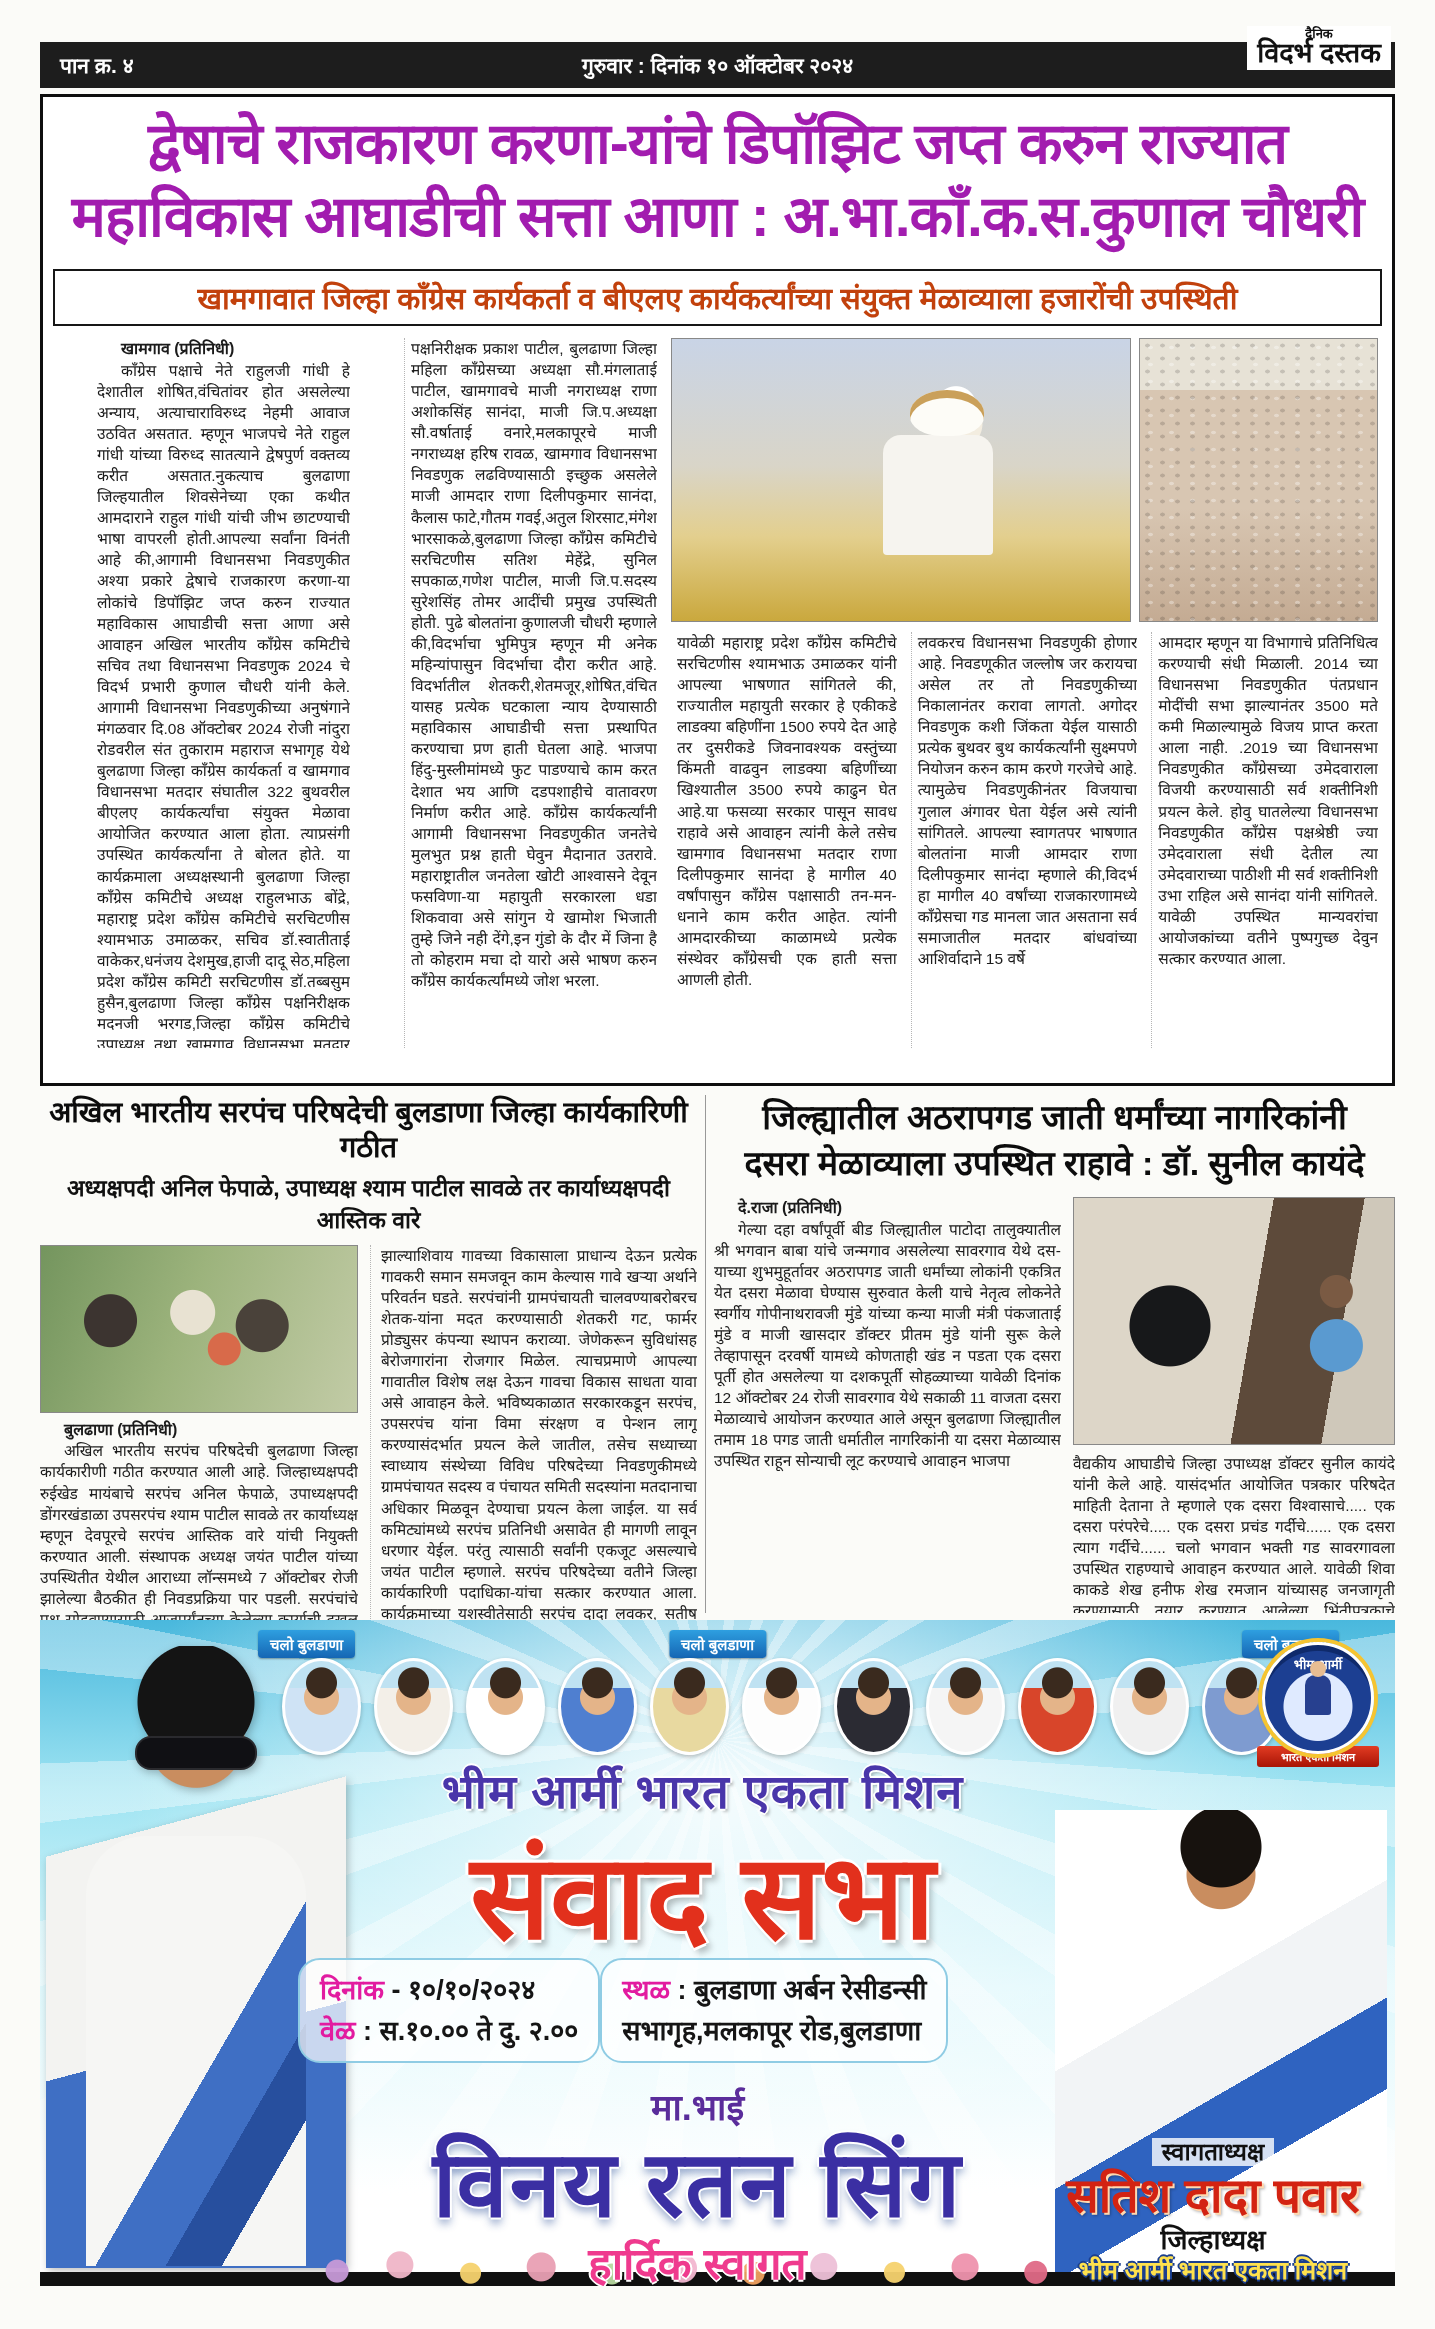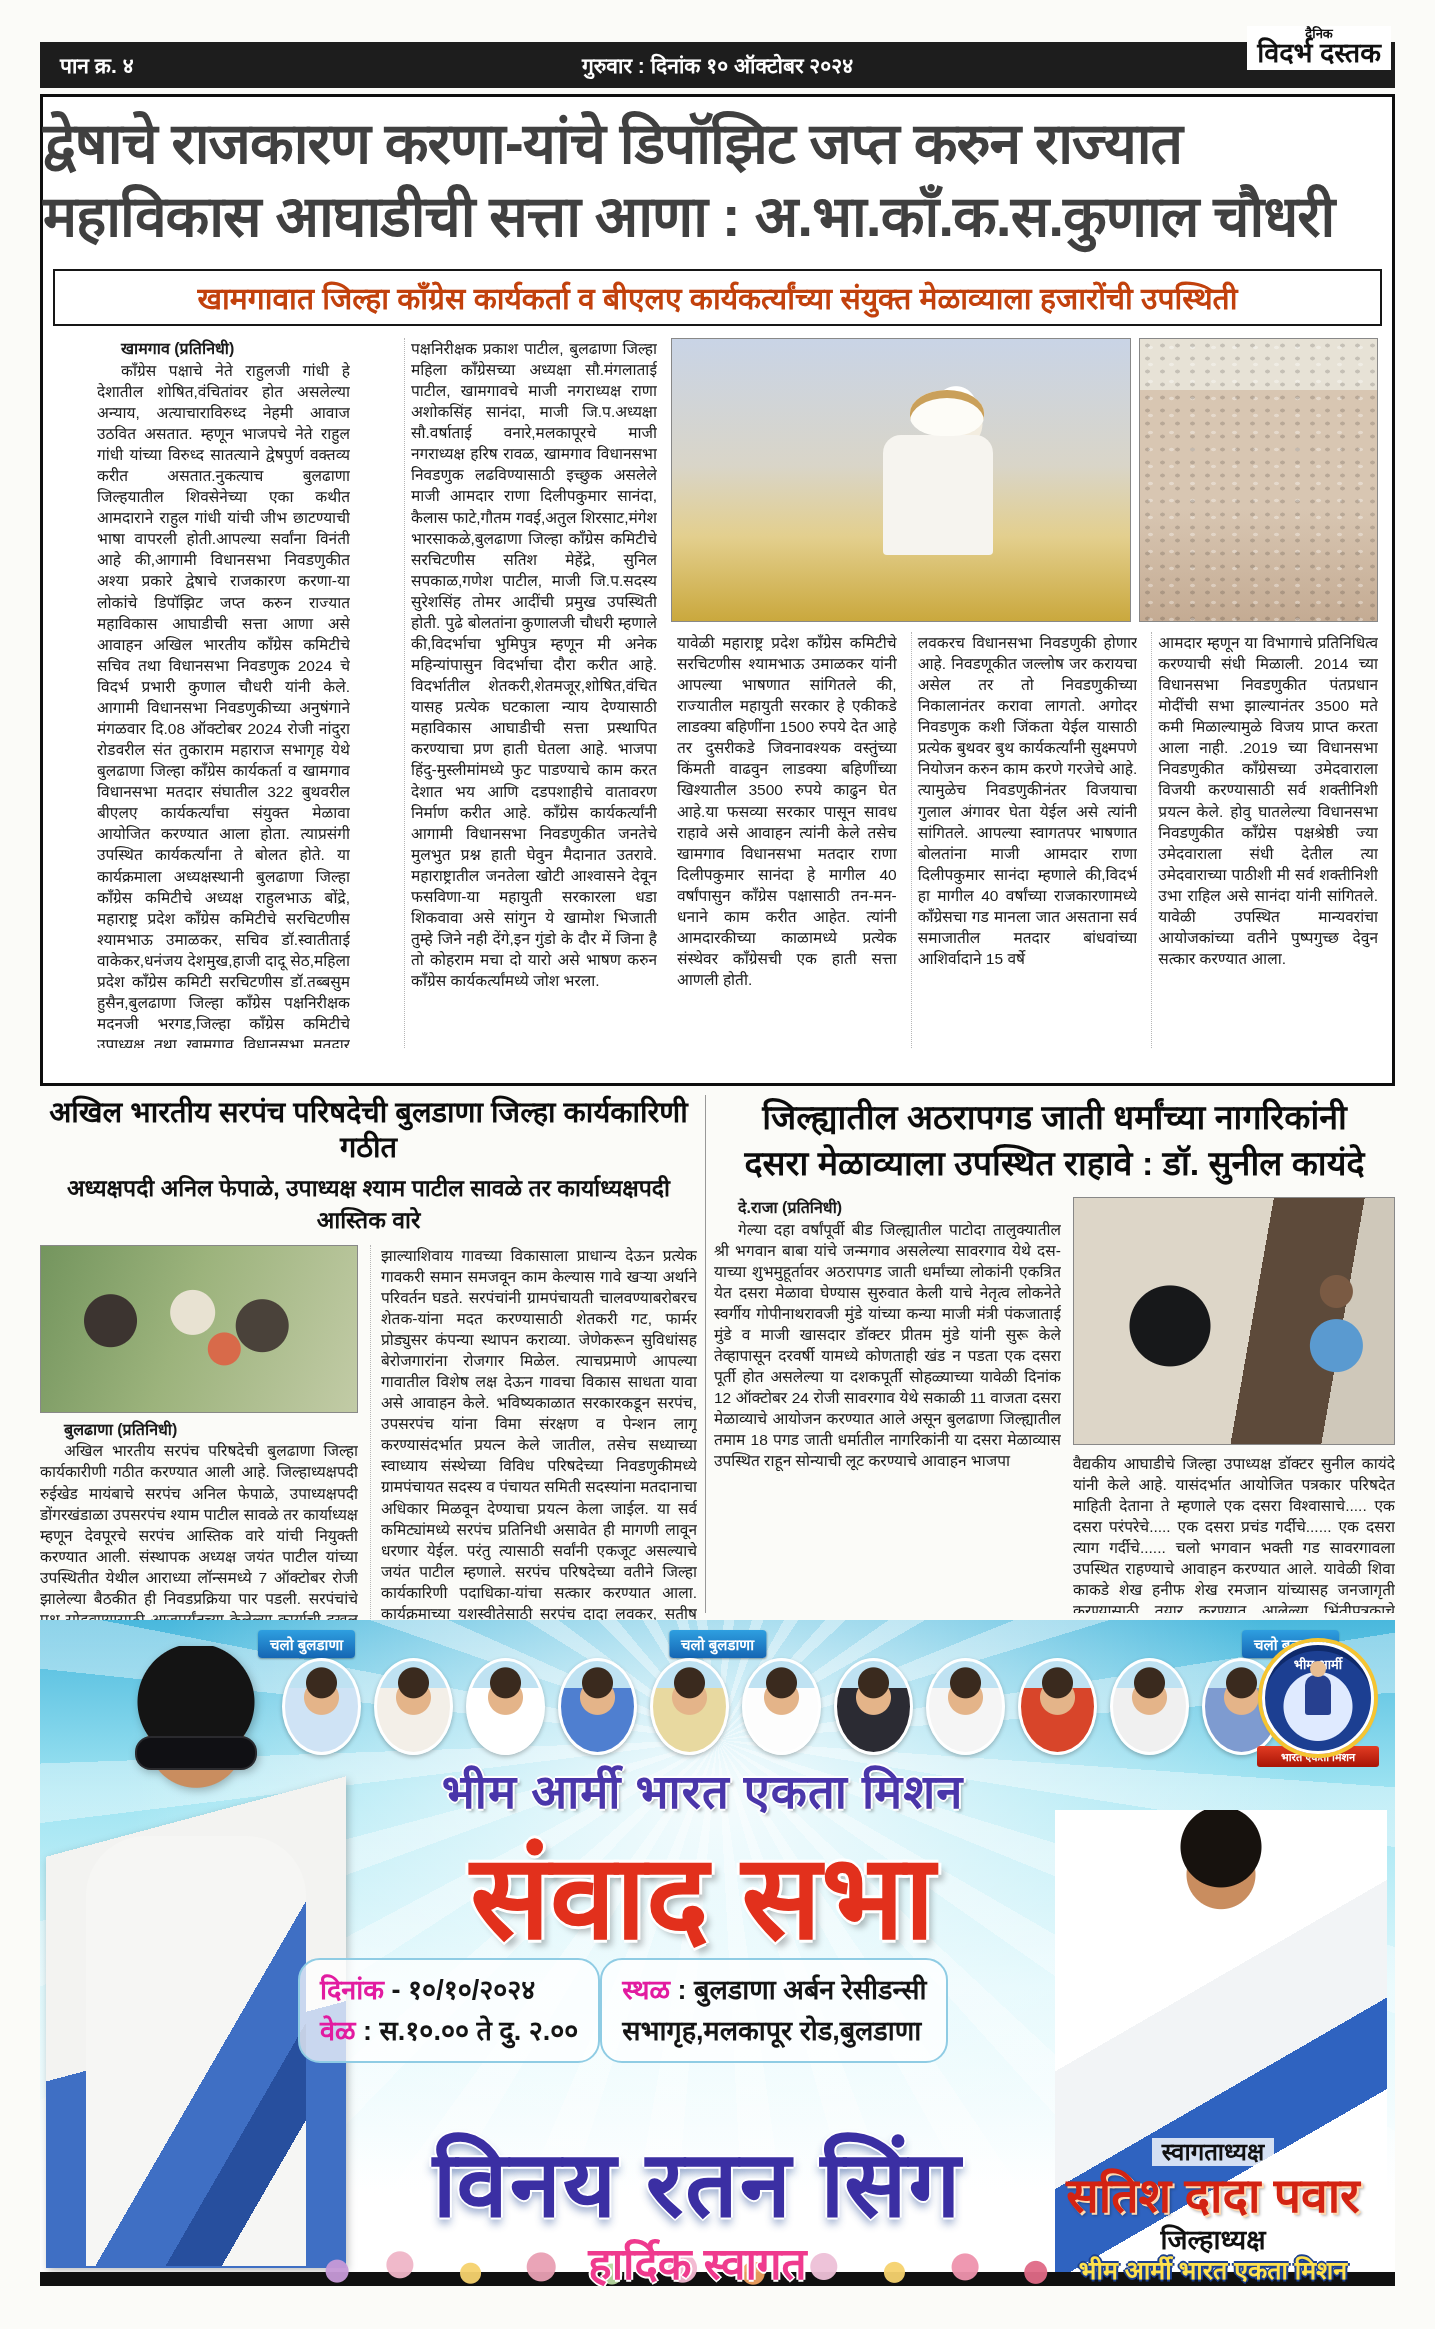--- a/index.html
+++ b/index.html
@@ -11,21 +11,21 @@
   .topbar { position:absolute; left:40px; top:42px; width:1355px; height:46px; background:#1d1d1d; color:#fff;
             display:flex; align-items:center; padding:0 20px; }
   .topbar .pageno { font-size:21px; font-weight:bold; }
   .topbar .dateline { position:absolute; left:0; right:0; text-align:center; font-size:21px; font-weight:bold; }
   .masthead { position:absolute; right:4px; top:-16px; background:#fff; padding:1px 10px 2px; text-align:center; line-height:1.02; }
   .masthead .m-top { font-size:13px; font-weight:bold; color:#111; display:block; }
   .masthead .m-name { font-size:27px; font-weight:700; color:#111; display:block; }
 
   
   .lead { position:absolute; left:40px; top:94px; width:1355px; height:992px; background:#fff; border:3px solid #0e0e0e; }
-  .lead h1 { text-align:left; font-size:57px; line-height:1.28; font-weight:800; color:#404040; padding-top:10px; letter-spacing:-1px; }
+  .lead h1 { text-align:center; font-size:57px; line-height:1.28; font-weight:800; color:#a21caf; padding-top:10px; letter-spacing:-1px; }
   .lead .subhead { margin:16px 10px 0; border:2px solid #161616; text-align:center; font-size:30px; font-weight:700; padding:6px 4px; color:#c2410c; }
   .lead .body { margin:12px 14px 0; display:flex; gap:14px; height:710px; overflow:hidden; }
   .col { font-size:15.5px; line-height:1.36; text-align:justify; color:#1b1b1b; overflow:hidden; }
   .vsep { border-left:1px dotted #b5b5b5; }
   .lead .c1,.lead .c2 { flex:0 0 253px; padding-left:6px;margin-left:40px; }
   .lead .c1 { padding-left:0; }
   .rightzone { flex:1; display:flex; flex-direction:column; gap:10px; }
   .photorow { display:flex; gap:8px; height:284px; }
   .photo { border:1px solid #888; }
   .ph-speaker { flex:0 0 460px; background:
@@ -269,20 +269,21 @@
         <span class="lbl">वेळ</span>
         <span>: स.१०.०० ते दु. २.००</span>
       </div>
       <div class="ibox">
         <span class="lbl">स्थळ</span>
         <span>: बुलडाणा अर्बन रेसीडन्सी</span><br>
         <span>सभागृह,मलकापूर रोड,बुलडाणा</span>
       </div>
     </div>
 
+    <div class="honorific">मा.भाई</div>
     <div class="guest">विनय रतन सिंग</div>
     <div class="flowers"></div>
     <div class="welcome">हार्दिक स्वागत</div>
 
     <div class="hostphoto"></div>
     <div class="hosttext">
       <div><span class="host-title">स्वागताध्यक्ष</span></div>
       <div class="host-name">सतिश दादा पवार</div>
       <div class="host-post">जिल्हाध्यक्ष</div>
       <div class="host-org">भीम आर्मी भारत एकता मिशन</div>

